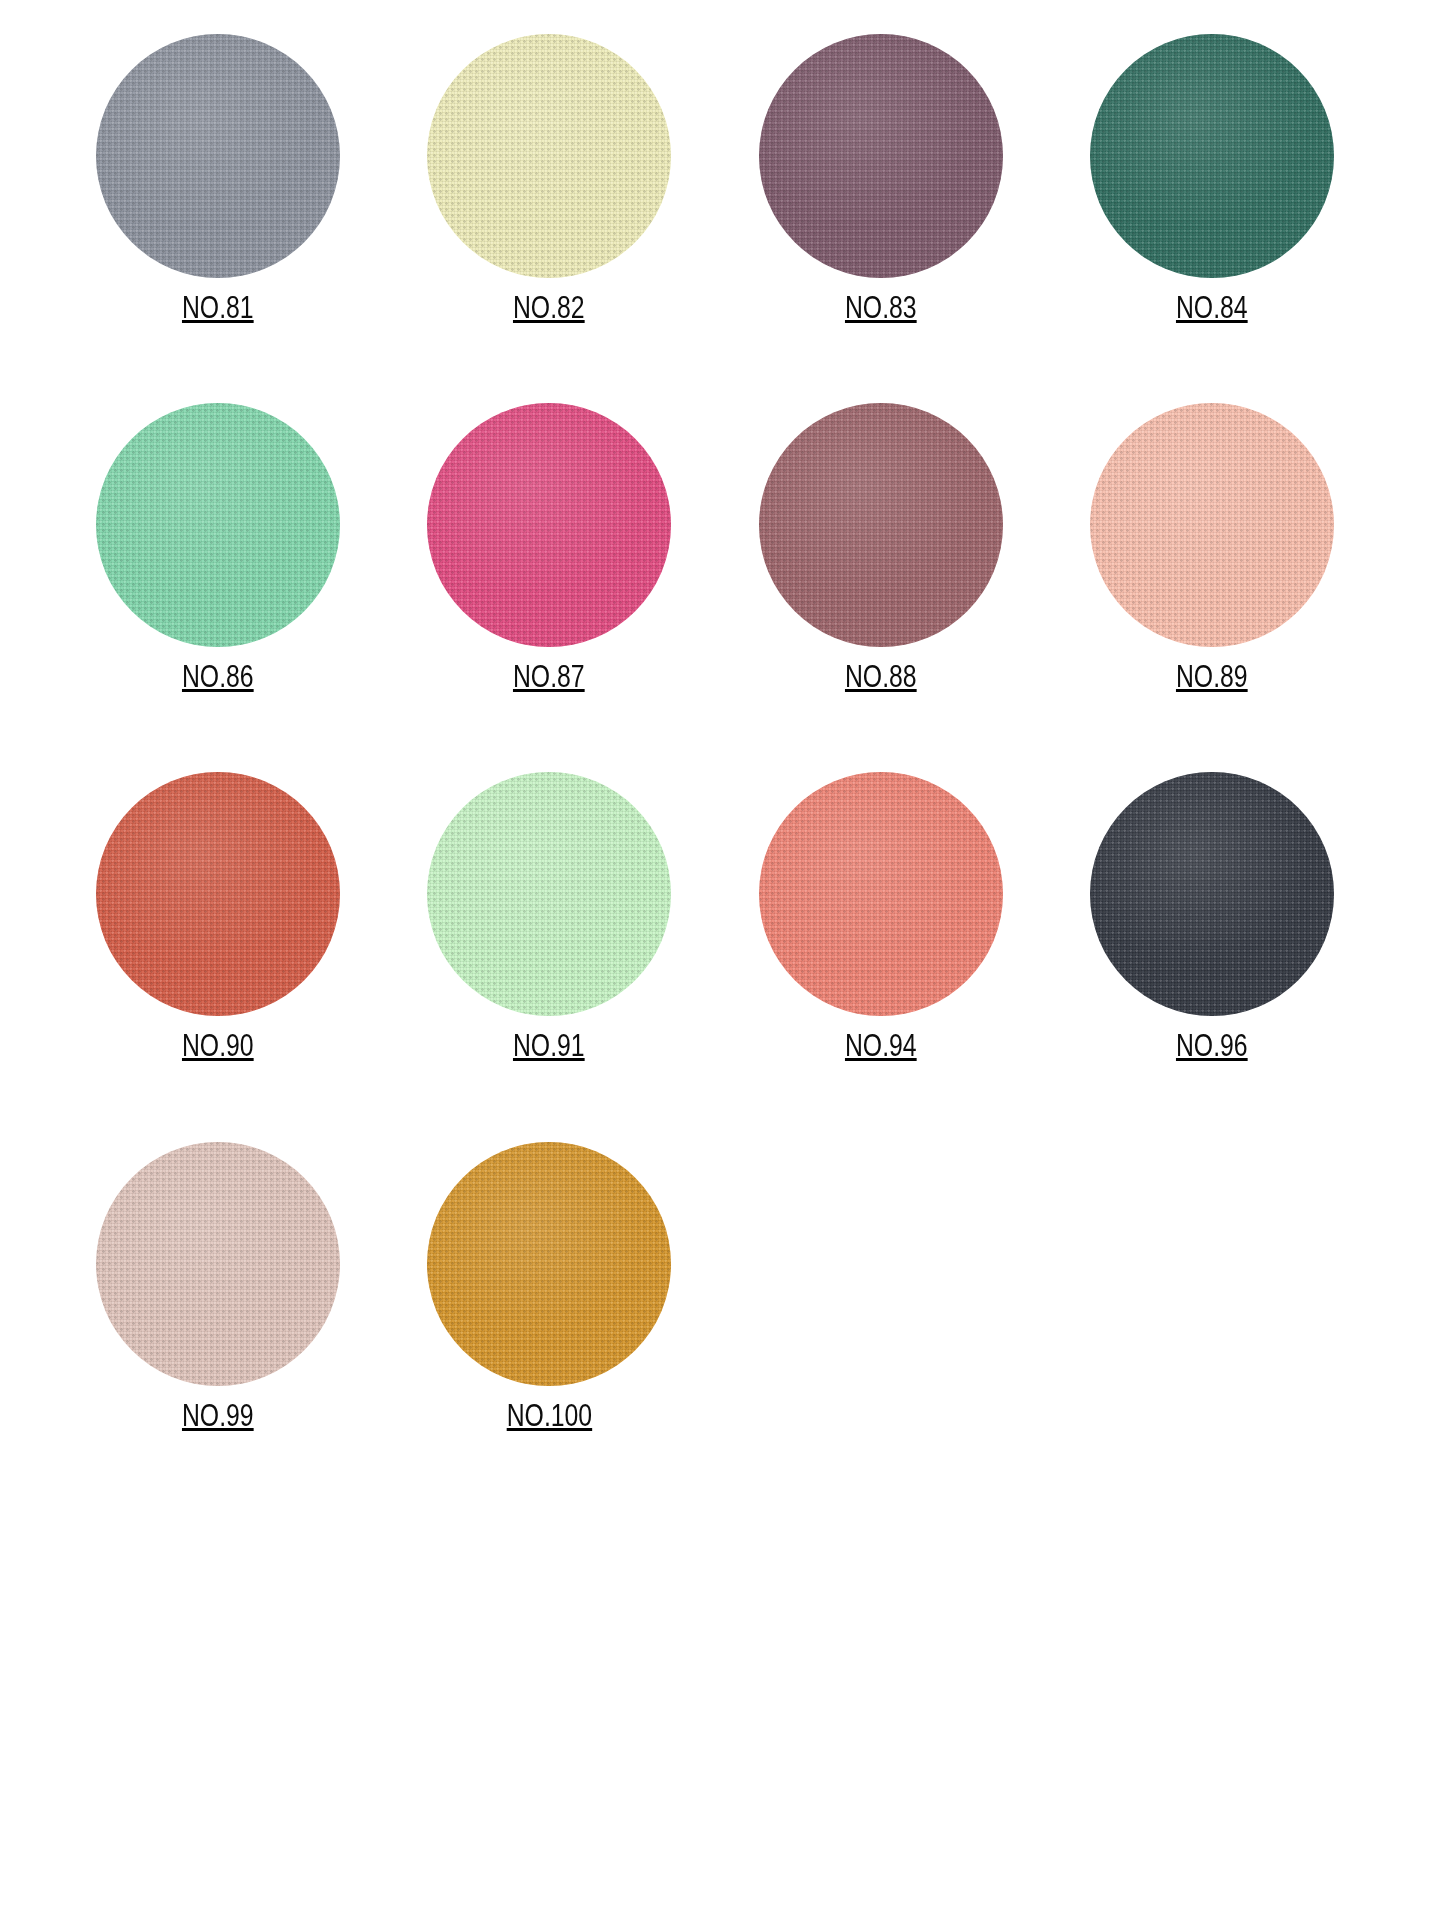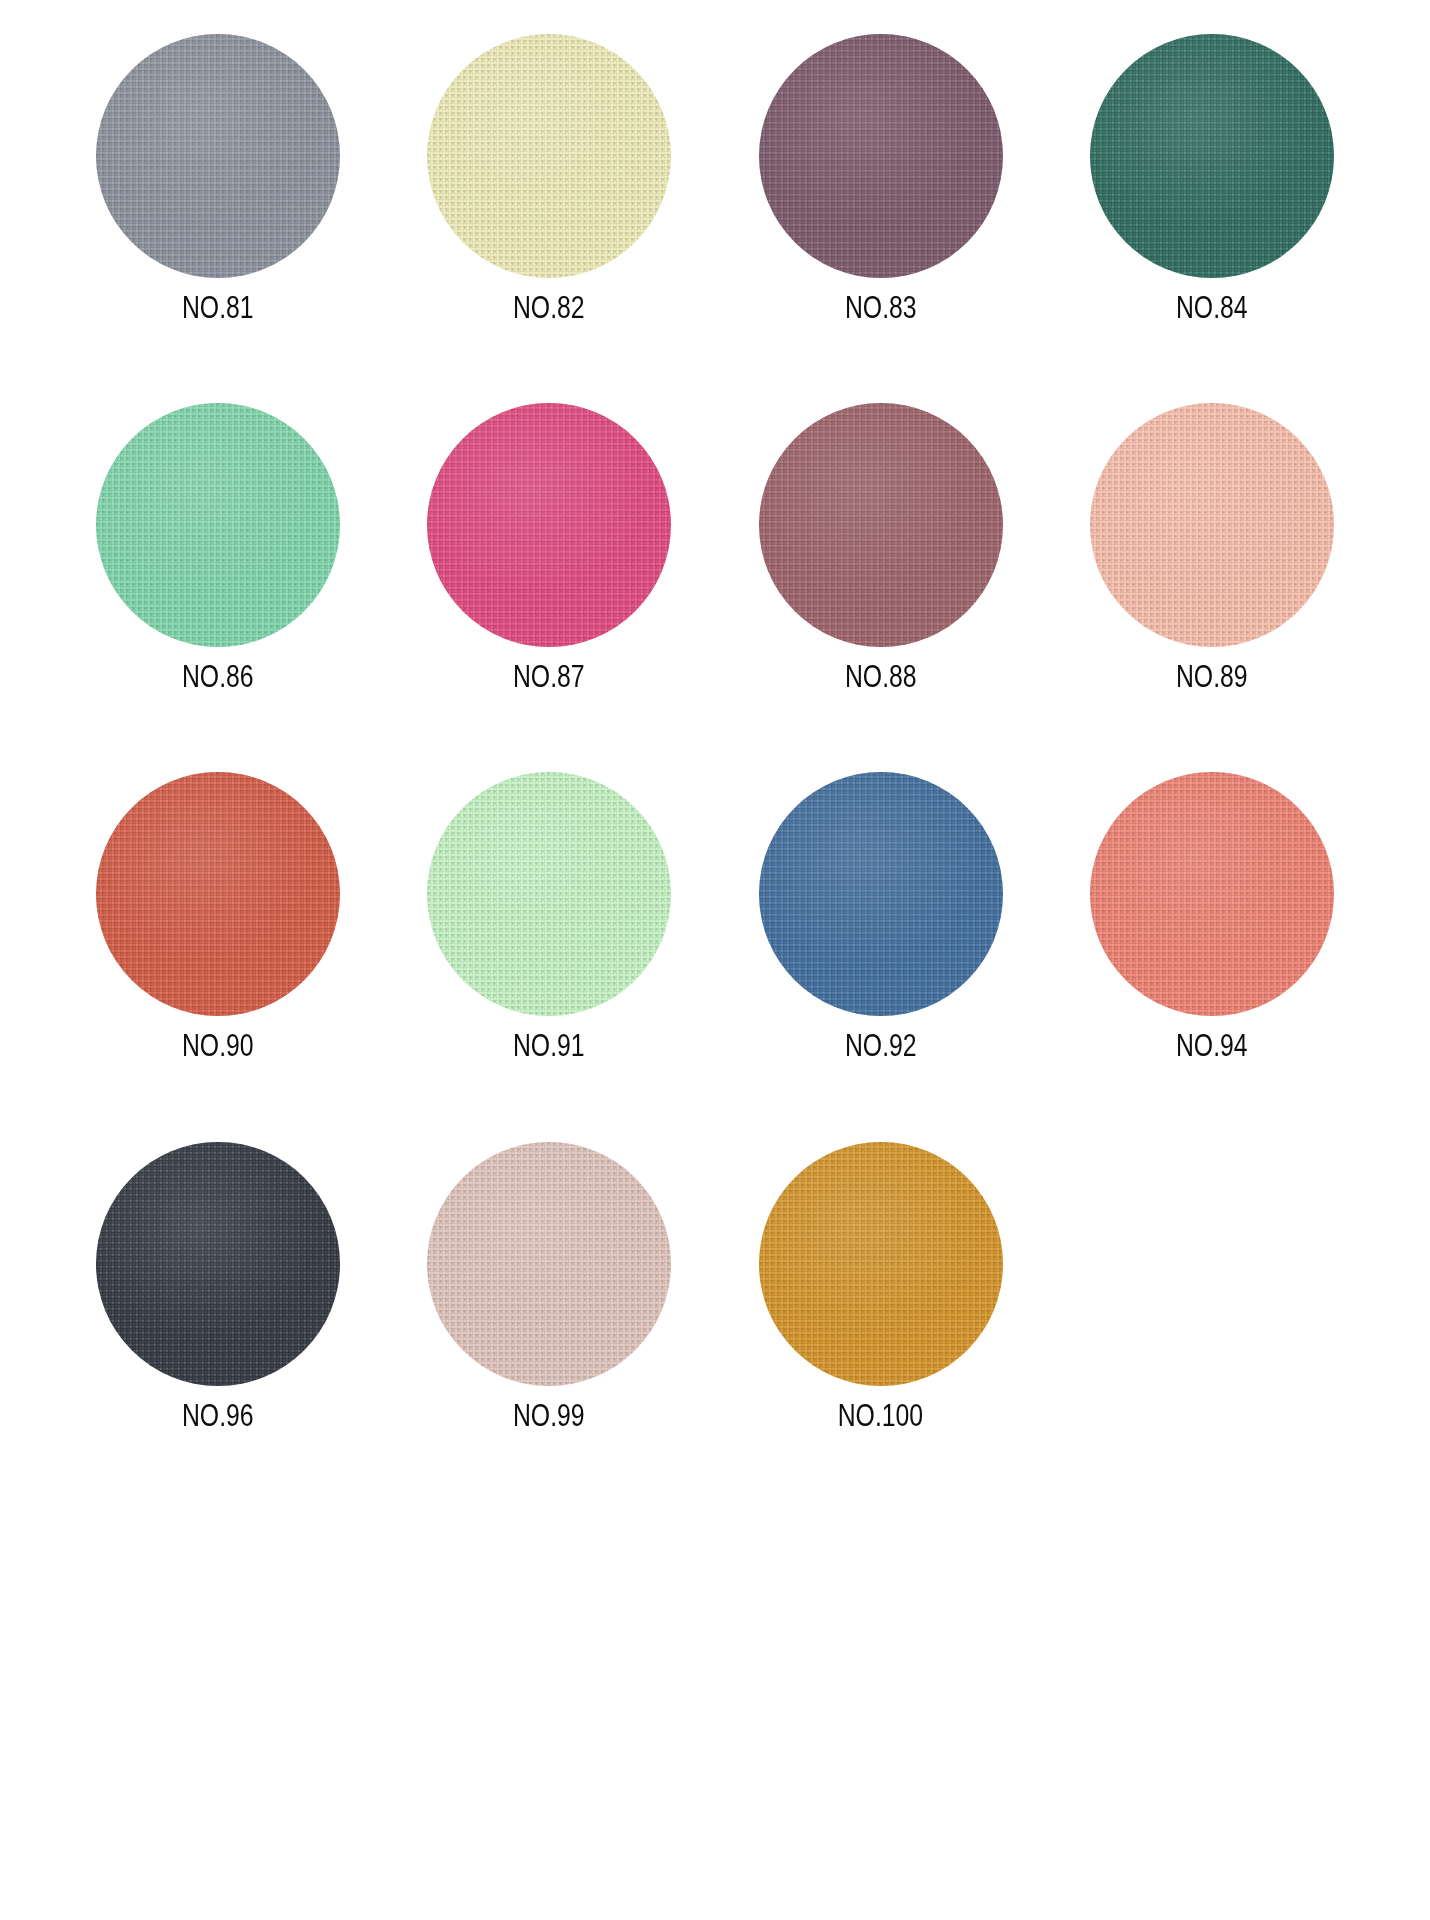--- a/index.html
+++ b/index.html
@@ -25,20 +25,21 @@
   }
 
   .swatch-grid {
     display: grid;
     grid-template-columns: repeat(4, 1fr);
     grid-template-rows: repeat(5, 1fr);
     column-gap: 0px;
     row-gap: 0px;
     width: 100%;
     height: 100%;
+    text-decoration: underline;
   }
 
   .swatch-cell {
     display: flex;
     flex-direction: column;
     align-items: center;
     justify-content: flex-start;
     position: relative;
   }
 
@@ -159,26 +160,20 @@
         <div class="swatch-disc" style="background-color: rgb(212, 90, 68);"></div>
       </div>
       <div class="swatch-label">NO.90</div>
     </div>
     <div class="swatch-cell">
       <div class="swatch-disc-wrap">
         <div class="swatch-disc" style="background-color: rgb(197, 243, 195);"></div>
       </div>
       <div class="swatch-label">NO.91</div>
     </div>
-    <div class="swatch-cell">
-      <div class="swatch-disc-wrap">
-        <div class="swatch-disc" style="background-color: rgb(63, 109, 158);"></div>
-      </div>
-      <div class="swatch-label">NO.92</div>
-    </div>
 
     <div class="swatch-cell">
       <div class="swatch-disc-wrap">
         <div class="swatch-disc" style="background-color: rgb(239, 128, 113);"></div>
       </div>
       <div class="swatch-label">NO.94</div>
     </div>
     <div class="swatch-cell">
       <div class="swatch-disc-wrap">
         <div class="swatch-disc" style="background-color: rgb(48, 53, 63);"></div>

